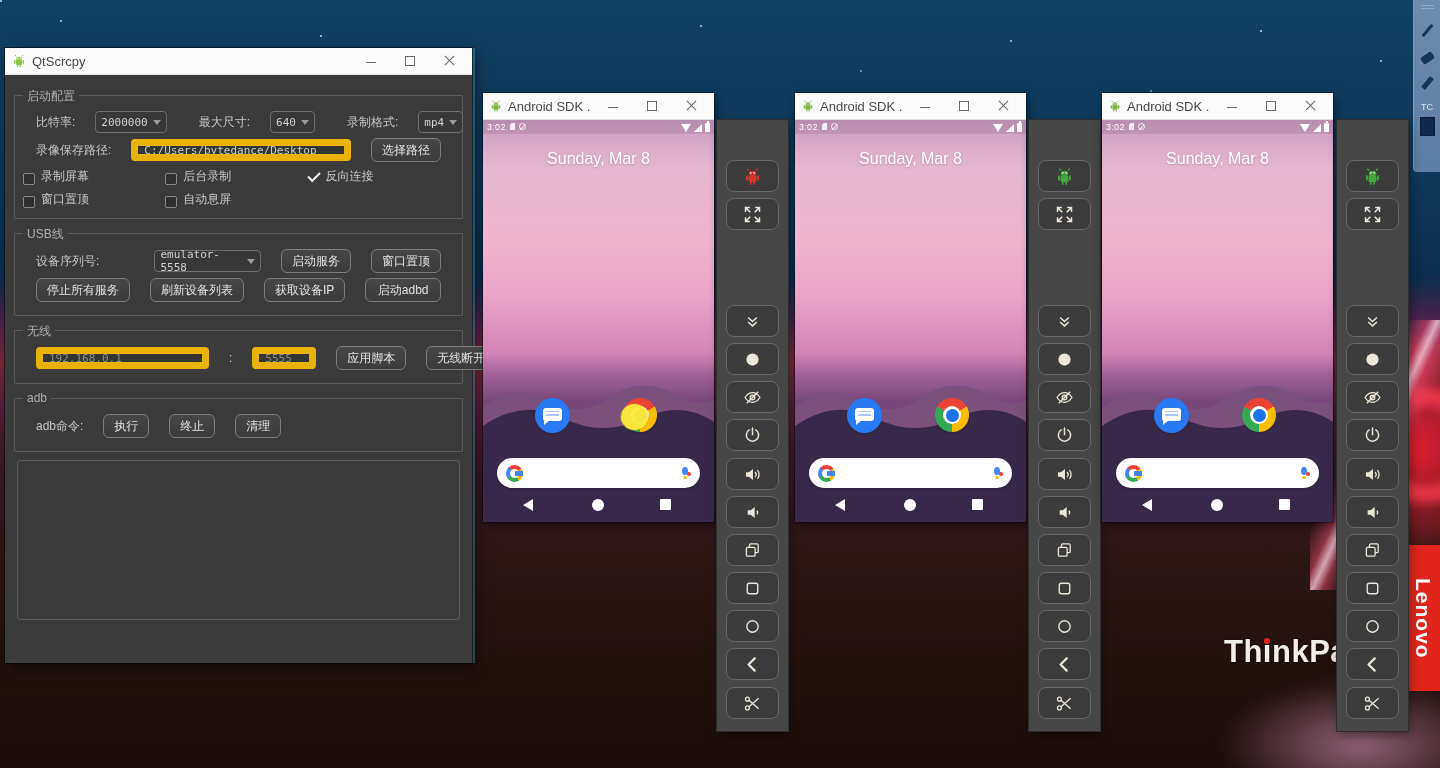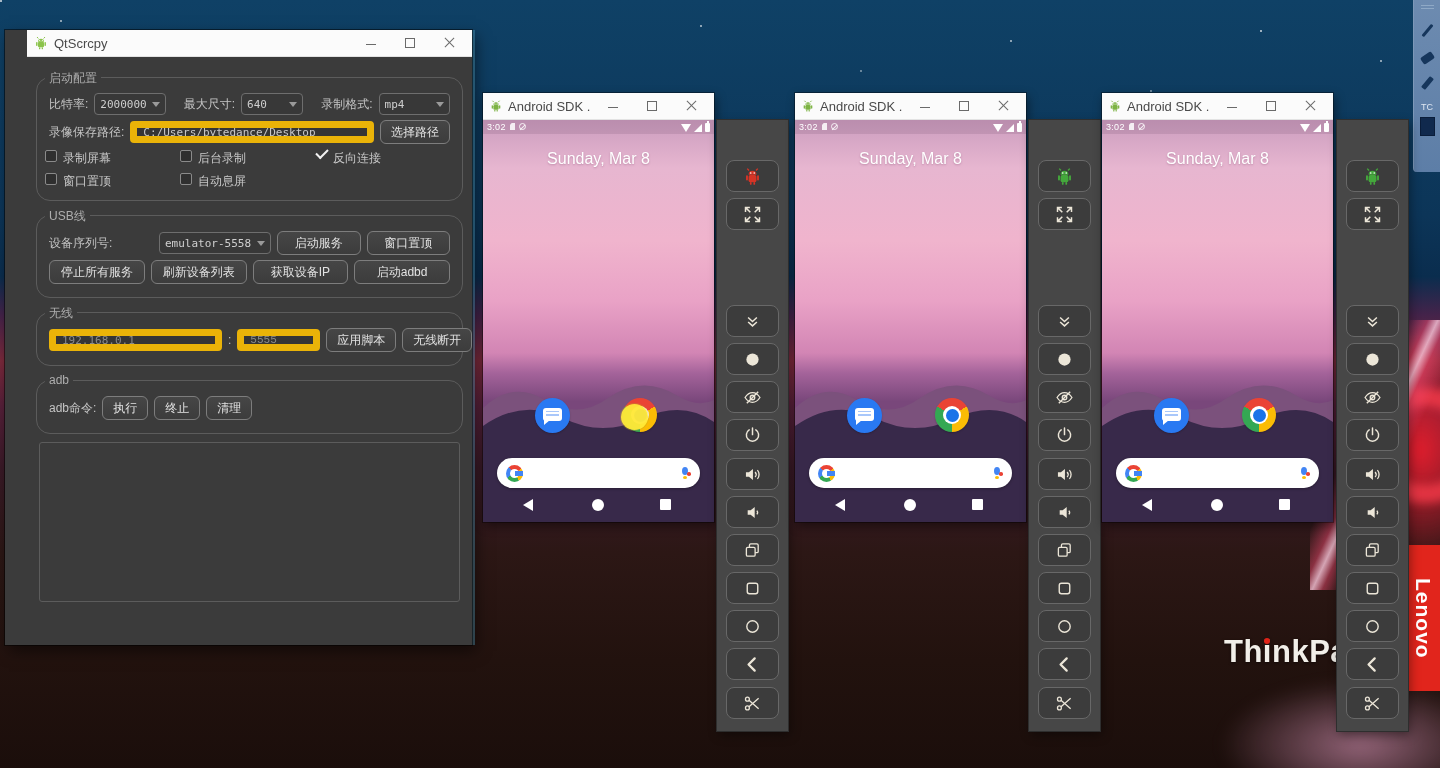--- a/index.html
+++ b/index.html
@@ -46,37 +46,37 @@
   .titlebar .wtitle { font-size:13px; color:#4a4a4a; flex:1; white-space:nowrap; overflow:hidden; }
   .wcbox { width:34px; height:100%; display:flex; align-items:center; justify-content:center; flex:none; }
   .wc { width:10px; height:10px; position:relative; }
   .wc-min::after { content:""; position:absolute; left:0; right:0; top:55%; border-top:1px solid #6a6a6a; }
   .wc-max::after { content:""; position:absolute; inset:0; border:1px solid #6a6a6a; }
   .wc-close::before,.wc-close::after { content:""; position:absolute; left:-1px; top:4px; width:13px; border-top:1px solid #6a6a6a; }
   .wc-close::before { transform:rotate(45deg); } .wc-close::after { transform:rotate(-45deg); }
   .app-ico { width:16px; height:16px; flex:none; }
 
   
-  .qt-win { position:absolute; left:5px; top:30px; width:467px; height:615px; background:#3b3b3b;
-    box-shadow:0 0 0 1px rgba(0,0,0,.5), 3px 0 0 rgba(90,170,200,.35), 4px 6px 14px rgba(0,0,0,.5);padding-left:22px; }
+  .qt-win { position:absolute; left:5px; top:48px; width:467px; height:615px; background:#3b3b3b;
+    box-shadow:0 0 0 1px rgba(0,0,0,.5), 3px 0 0 rgba(90,170,200,.35), 4px 6px 14px rgba(0,0,0,.5); }
   .qt-body { padding:6px 6px 0 6px; color:#c8c8c8; font-size:12px; }
-  .group { position:relative; border:1px solid #5c5c5c; border-radius:14px; margin:14px 3px 6px 3px; padding:10px 8px 8px 8px; }
+  .group { position:relative; border:1px solid #5c5c5c; border-radius:1px; margin:14px 3px 6px 3px; padding:10px 8px 8px 8px; }
   .group-label { position:absolute; top:-8px; left:8px; background:#3b3b3b; padding:0 4px; font-size:12px; color:#aeaeae; }
-  .frow { display:flex; align-items:center; gap:6px; margin:5px 4px; }
+  .frow { display:flex; align-items:center; gap:20px; margin:5px 13px; }
   .flabel { color:#c4c4c4; white-space:nowrap; }
   .qsel { display:flex; align-items:center; justify-content:space-between; background:#383838; border:1px solid #6e6e6e;
     border-radius:4px; height:22px; padding:0 5px; color:#cfcfcf; font-family:"DejaVu Sans Mono",monospace; font-size:11px; }
   .qsel .arr { width:0; height:0; border-left:4px solid transparent; border-right:4px solid transparent; border-top:5px solid #9a9a9a; margin-left:5px; }
   .qinput { background:#353535; border:7px solid #eab308; border-radius:4px; height:22px; padding:0 6px; color:#c9c9c9;
     font-family:"DejaVu Sans Mono",monospace; font-size:11px; outline:none; }
   .dim { color:#8b8b8b; }
   .qbtn { background:linear-gradient(#464646,#3c3c3c); border:1px solid #7d7d7d; border-radius:6px; color:#e2e2e2;
     font-size:12px; height:24px; padding:0 10px; white-space:nowrap; }
   .cbrow { display:flex; align-items:center; margin:6px 0 2px 0; }
-  .cbitem { display:flex; align-items:flex-start; gap:6px; width:33%; }
+  .cbitem { display:flex; align-items:flex-end; gap:6px; width:33%; }
   .cbbox { width:12px; height:12px; border:1px solid #8a8a8a; background:#2f2f2f; border-radius:2px; position:relative; flex:none; }
   .cbbox.checked { border-color:transparent; background:transparent; }
   .cbbox.checked::after { content:""; position:absolute; left:0px; top:-2px; width:10px; height:5px;
     border-left:2.5px solid #f2f2f2; border-bottom:2.5px solid #f2f2f2; transform:rotate(-45deg); }
   .adb-output { border:1px solid #5c5c5c; border-radius:3px; margin:8px 6px 8px 6px; height:160px; background:#3b3b3b; }
 
   
   .emu-window { position:absolute; top:93px; width:231px; height:429px; background:#fff;
     box-shadow:0 0 0 1px rgba(0,0,0,.35), 2px 4px 10px rgba(0,0,0,.45); }
   #emu0 { left:483px; } #emu1 { left:795px; } #emu2 { left:1102px; }
@@ -307,21 +307,21 @@
           <button class="qbtn" style="flex:1">获取设备IP</button>
           <button class="qbtn" style="flex:1">启动adbd</button>
         </div>
       </div>
 
       <div class="group">
         <span class="group-label">无线</span>
         <div class="frow">
           <input class="qinput dim" style="flex: 1 1 0%;" readonly="" value="192.168.0.1">
           <span class="flabel">:</span>
-          <input class="qinput dim" style="width: 83px; font-family: Liberation Mono, monospace;" readonly="" value="5555">
+          <input class="qinput dim" style="width: 64px;" readonly="" value="5555">
           <button class="qbtn">应用脚本</button>
           <button class="qbtn">无线断开</button>
         </div>
       </div>
 
       <div class="group">
         <span class="group-label">adb</span>
         <div class="frow">
           <span class="flabel">adb命令:</span>
           <button class="qbtn">执行</button>

